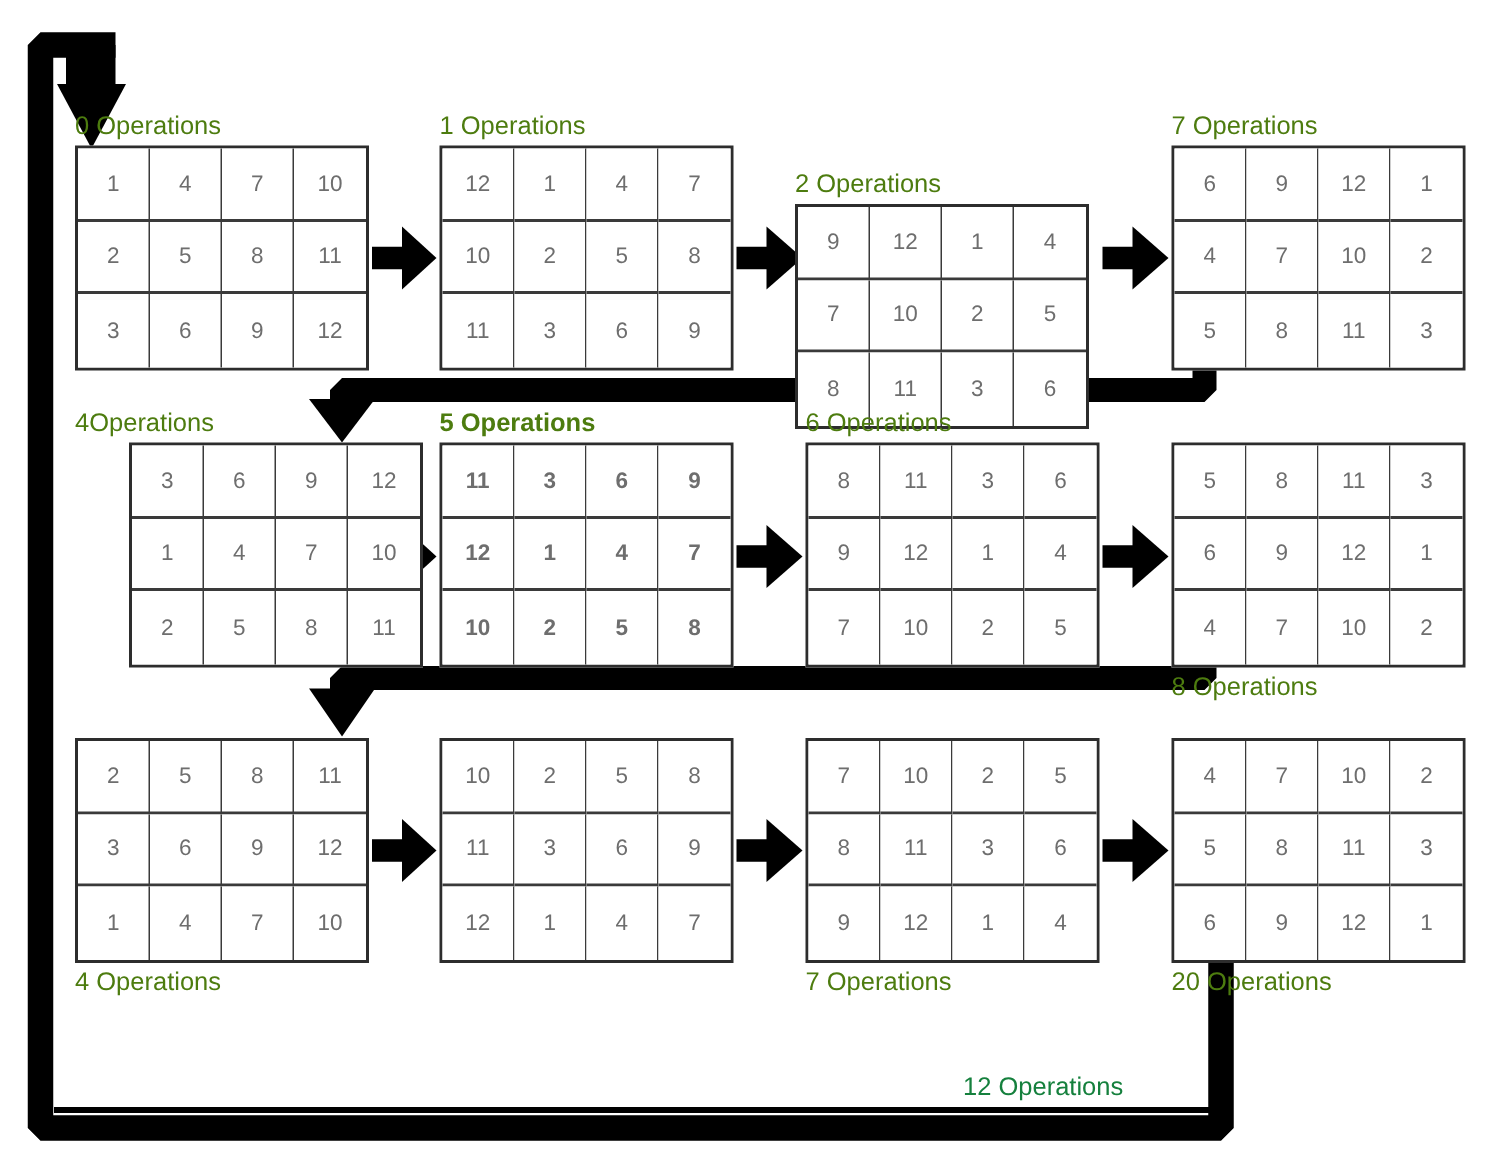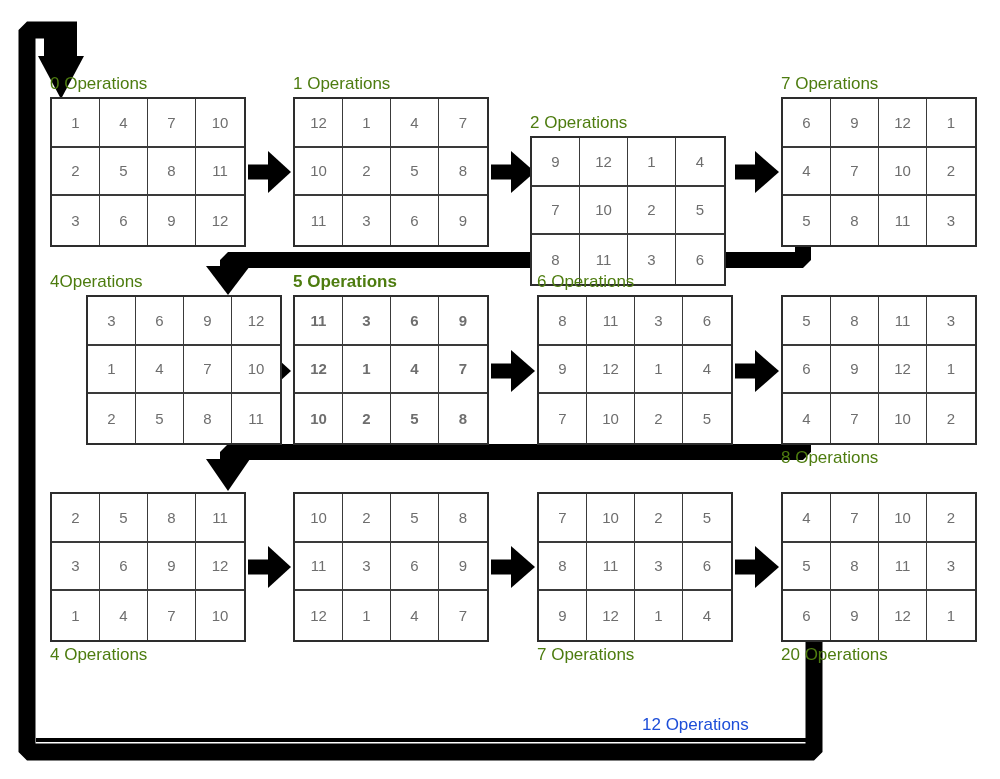--- a/index.html
+++ b/index.html
@@ -10,21 +10,21 @@
   .cells{display:grid;grid-template-columns:repeat(4,1fr);grid-template-rows:repeat(3,1fr);
          width:196px;height:150px;border:2px solid #2d2d2d;background:#ffffff;box-sizing:border-box;}
   .cell{border-right:1px solid #3a3a3a;border-bottom:2px solid #3a3a3a;background:#ffffff;
         display:flex;align-items:center;justify-content:center;
         font-size:15px;color:#6e6e6e;}
   .cell:nth-child(4n){border-right:none;}
   .cell:nth-child(n+9){border-bottom:none;}
   .glabel{position:absolute;left:0;width:100%;text-align:left;font-size:17px;color:#4d7c0f;white-space:nowrap;}
   .glabel.top{top:-23px;}
   .glabel.bottom{top:153px;}
-  .loop-label{position:absolute;left:642px;top:715px;font-size:17px;color:#1d4ed8;z-index:2;}
+  .loop-label{position:absolute;left:642px;top:715px;font-size:17px;color:#15803d;z-index:2;}
 </style>
 </head>
 <body>
 
 <div class="canvas">
 
   <svg class="arrows" width="1000" height="779" viewBox="0 0 1000 779">
 
     <polyline points="814,638 814,752 27,752 27,30 77,30" fill="none" stroke="#000000" stroke-width="17" stroke-linejoin="bevel"></polyline>
     <line x1="36" y1="740" x2="806" y2="740" stroke="#000000" stroke-width="4"></line>

